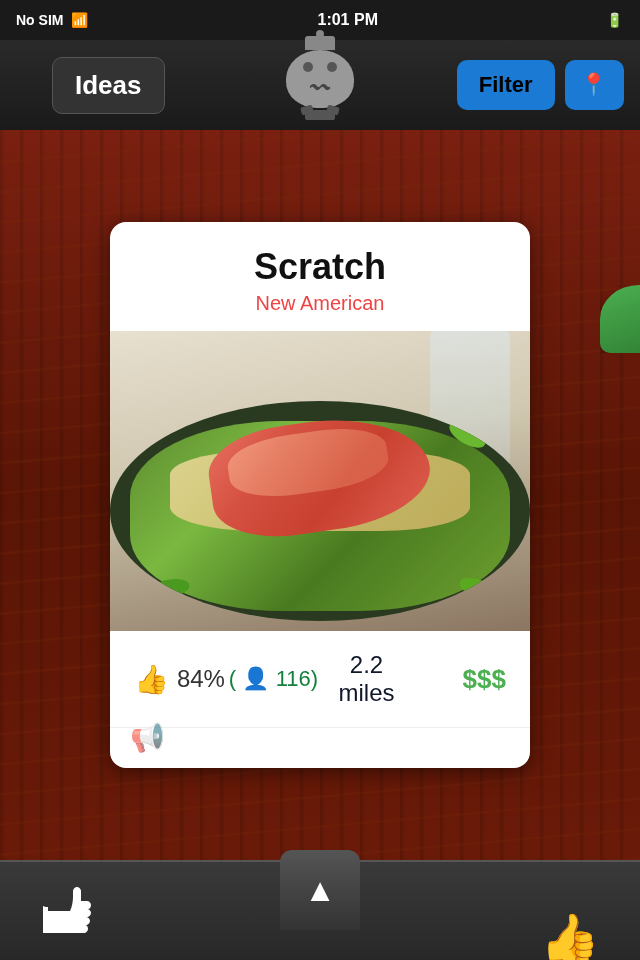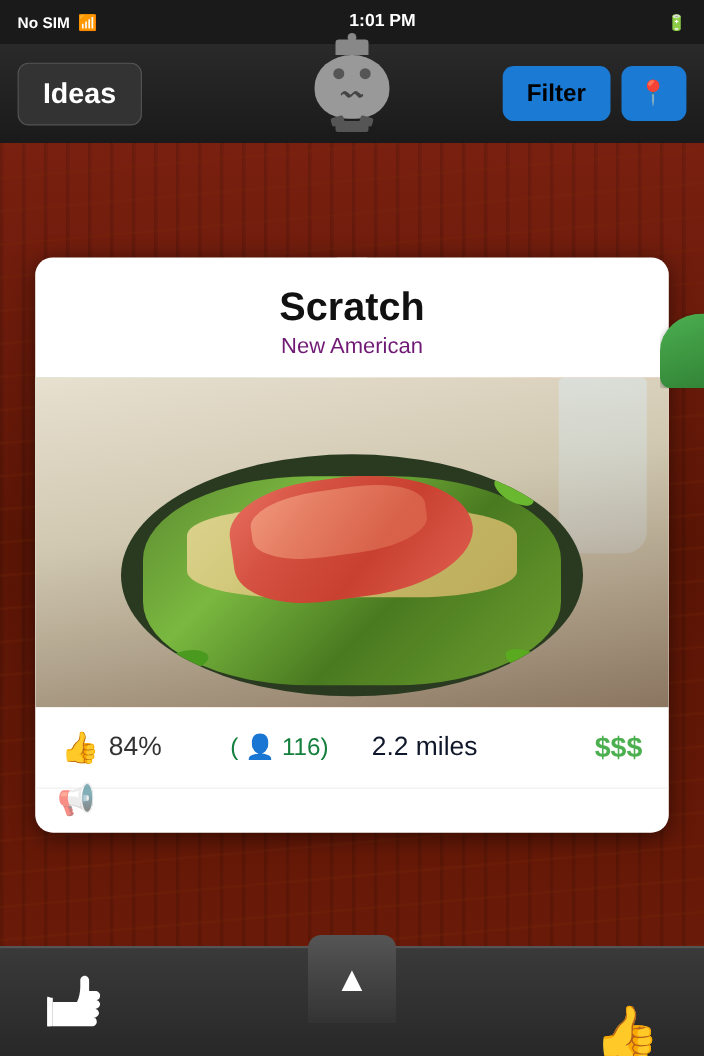--- a/index.html
+++ b/index.html
@@ -42,20 +42,21 @@
     }
     .ideas-button {
       background: #333;
       border: 1px solid #555;
       border-radius: 10px;
       color: white;
       font-size: 26px;
       font-weight: bold;
       padding: 12px 22px;
       cursor: pointer;
+      margin-left: 36px;
     }
     .robot-icon {
       display: flex;
       flex-direction: column;
       align-items: center;
       position: absolute;
       left: 50%;
       transform: translateX(-50%);
     }
     .robot-head {
@@ -235,40 +236,40 @@
     .badge-bell-right {
       width: 78px;
       height: 68px;
       background: linear-gradient(160deg, #4caf50, #2e7d32);
       border-radius: 50% 50% 10px 10px;
       box-shadow: 0 2px 6px rgba(0,0,0,0.4);
     }
 
     
     .card {
-      width: 576px;
+      width: 420px;
       background: white;
       border-radius: 16px;
       box-shadow: 0 4px 20px rgba(0,0,0,0.5);
       overflow: hidden;
       position: relative;
       z-index: 5;
     }
     .card-header {
       padding: 24px 20px 16px;
       text-align: center;
     }
     .restaurant-name {
       font-size: 36px;
       font-weight: bold;
       color: #111;
     }
     .restaurant-category {
       font-size: 20px;
-      color: #701a75;
+      color: #ef4444;
       margin-top: 4px;
     }
 
     
     .card::before {
       content: '';
       position: absolute;
       top: -18px;
       left: 50%;
       transform: translateX(-50%);

